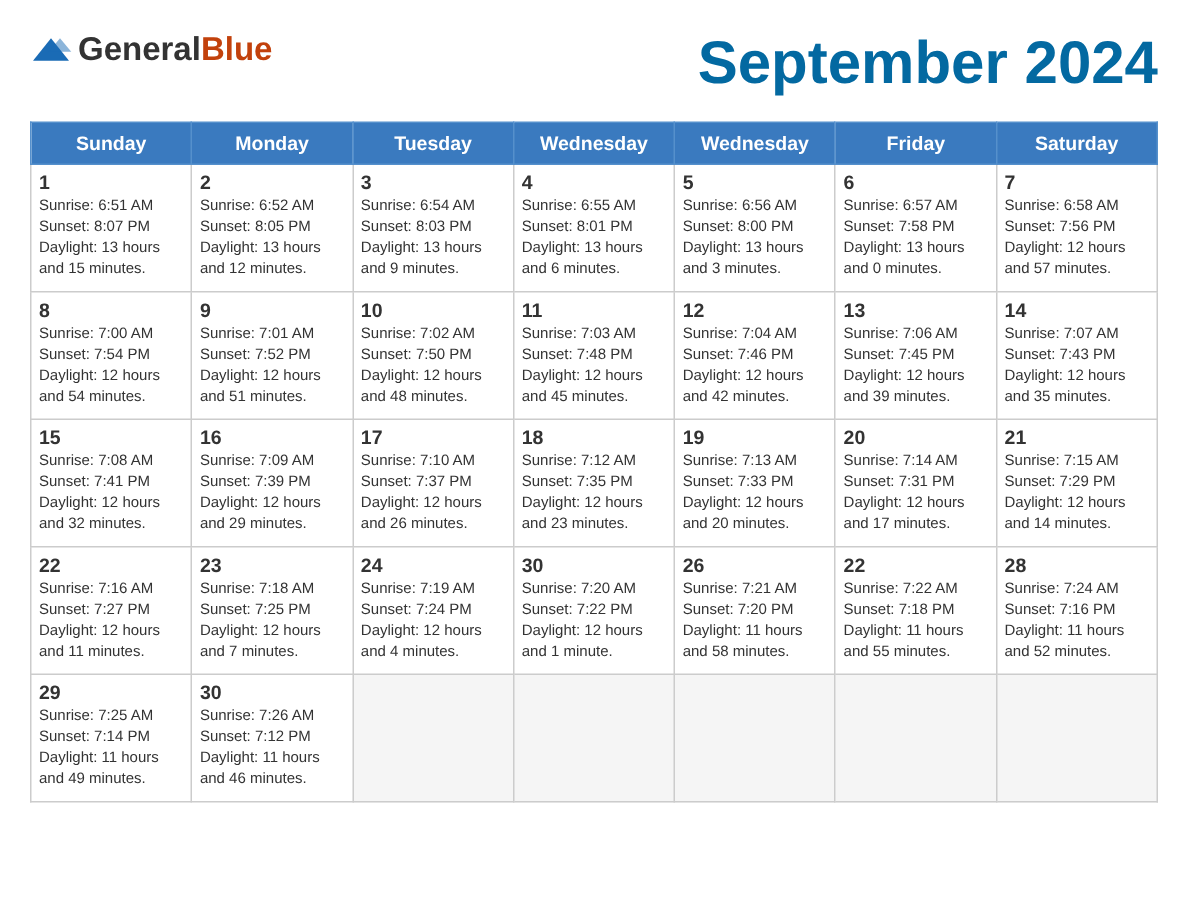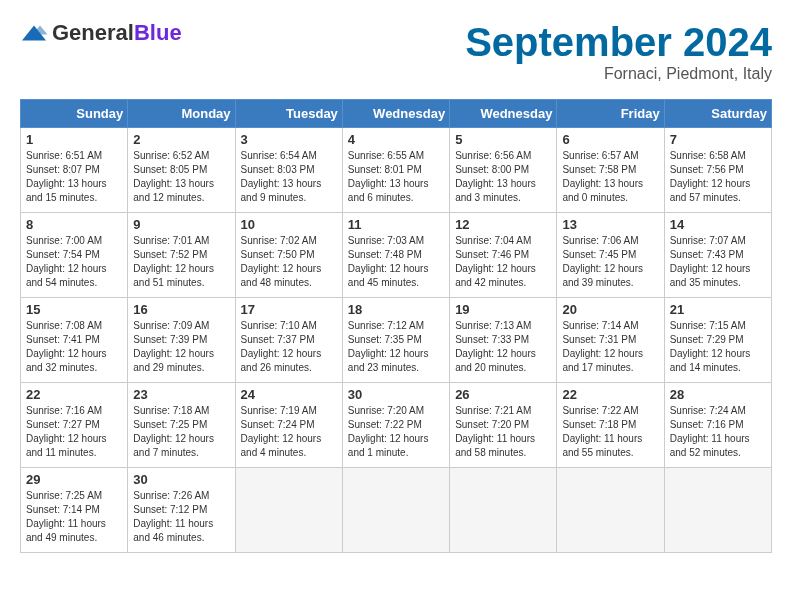--- a/index.html
+++ b/index.html
@@ -48,21 +48,21 @@
       width: 100%;
       border-collapse: collapse;
       border: 1px solid #ccc;
     }
     .calendar th {
       background: #3a7abf;
       color: #fff;
       font-size: 13px;
       font-weight: bold;
       padding: 6px 4px;
-      text-align: right;
+      text-align: center;
       border: 1px solid #5590cc;
     }
     .calendar td {
       vertical-align: top;
       border: 1px solid #ccc;
       padding: 4px 5px;
       font-size: 10.5px;
       color: #333;
       width: calc(100% / 7);
       min-height: 80px;
@@ -90,27 +90,26 @@
 <body>
 
 <div class="header">
   <div class="logo">
     <div class="logo-row">
       <svg class="logo-icon" viewBox="0 0 36 24" xmlns="http://www.w3.org/2000/svg">
         <polygon points="18,2 34,22 2,22" fill="#1a6bb5"></polygon>
         <polygon points="26,2 36,14 16,14" fill="#1a6bb5" opacity="0.5"></polygon>
       </svg>
       <span style="font-size:22px;font-weight:bold;color:#333;">
-        <span style="color:#333;text-align:right;">General</span><span style="color:#6d28d9;">Blue</span>
+        <span style="color:#333;text-align:right;">General</span><span style="color:#c2410c;">Blue</span>
       </span>
     </div>
   </div>
   <div class="title-block">
     <div class="month-title">September 2024</div>
-    <div class="location">Fornaci, Piedmont, Italy</div>
   </div>
 </div>
 
 <table class="calendar">
   <thead>
     <tr>
       <th>Sunday</th>
       <th>Monday</th>
       <th>Tuesday</th>
       <th>Wednesday</th>

